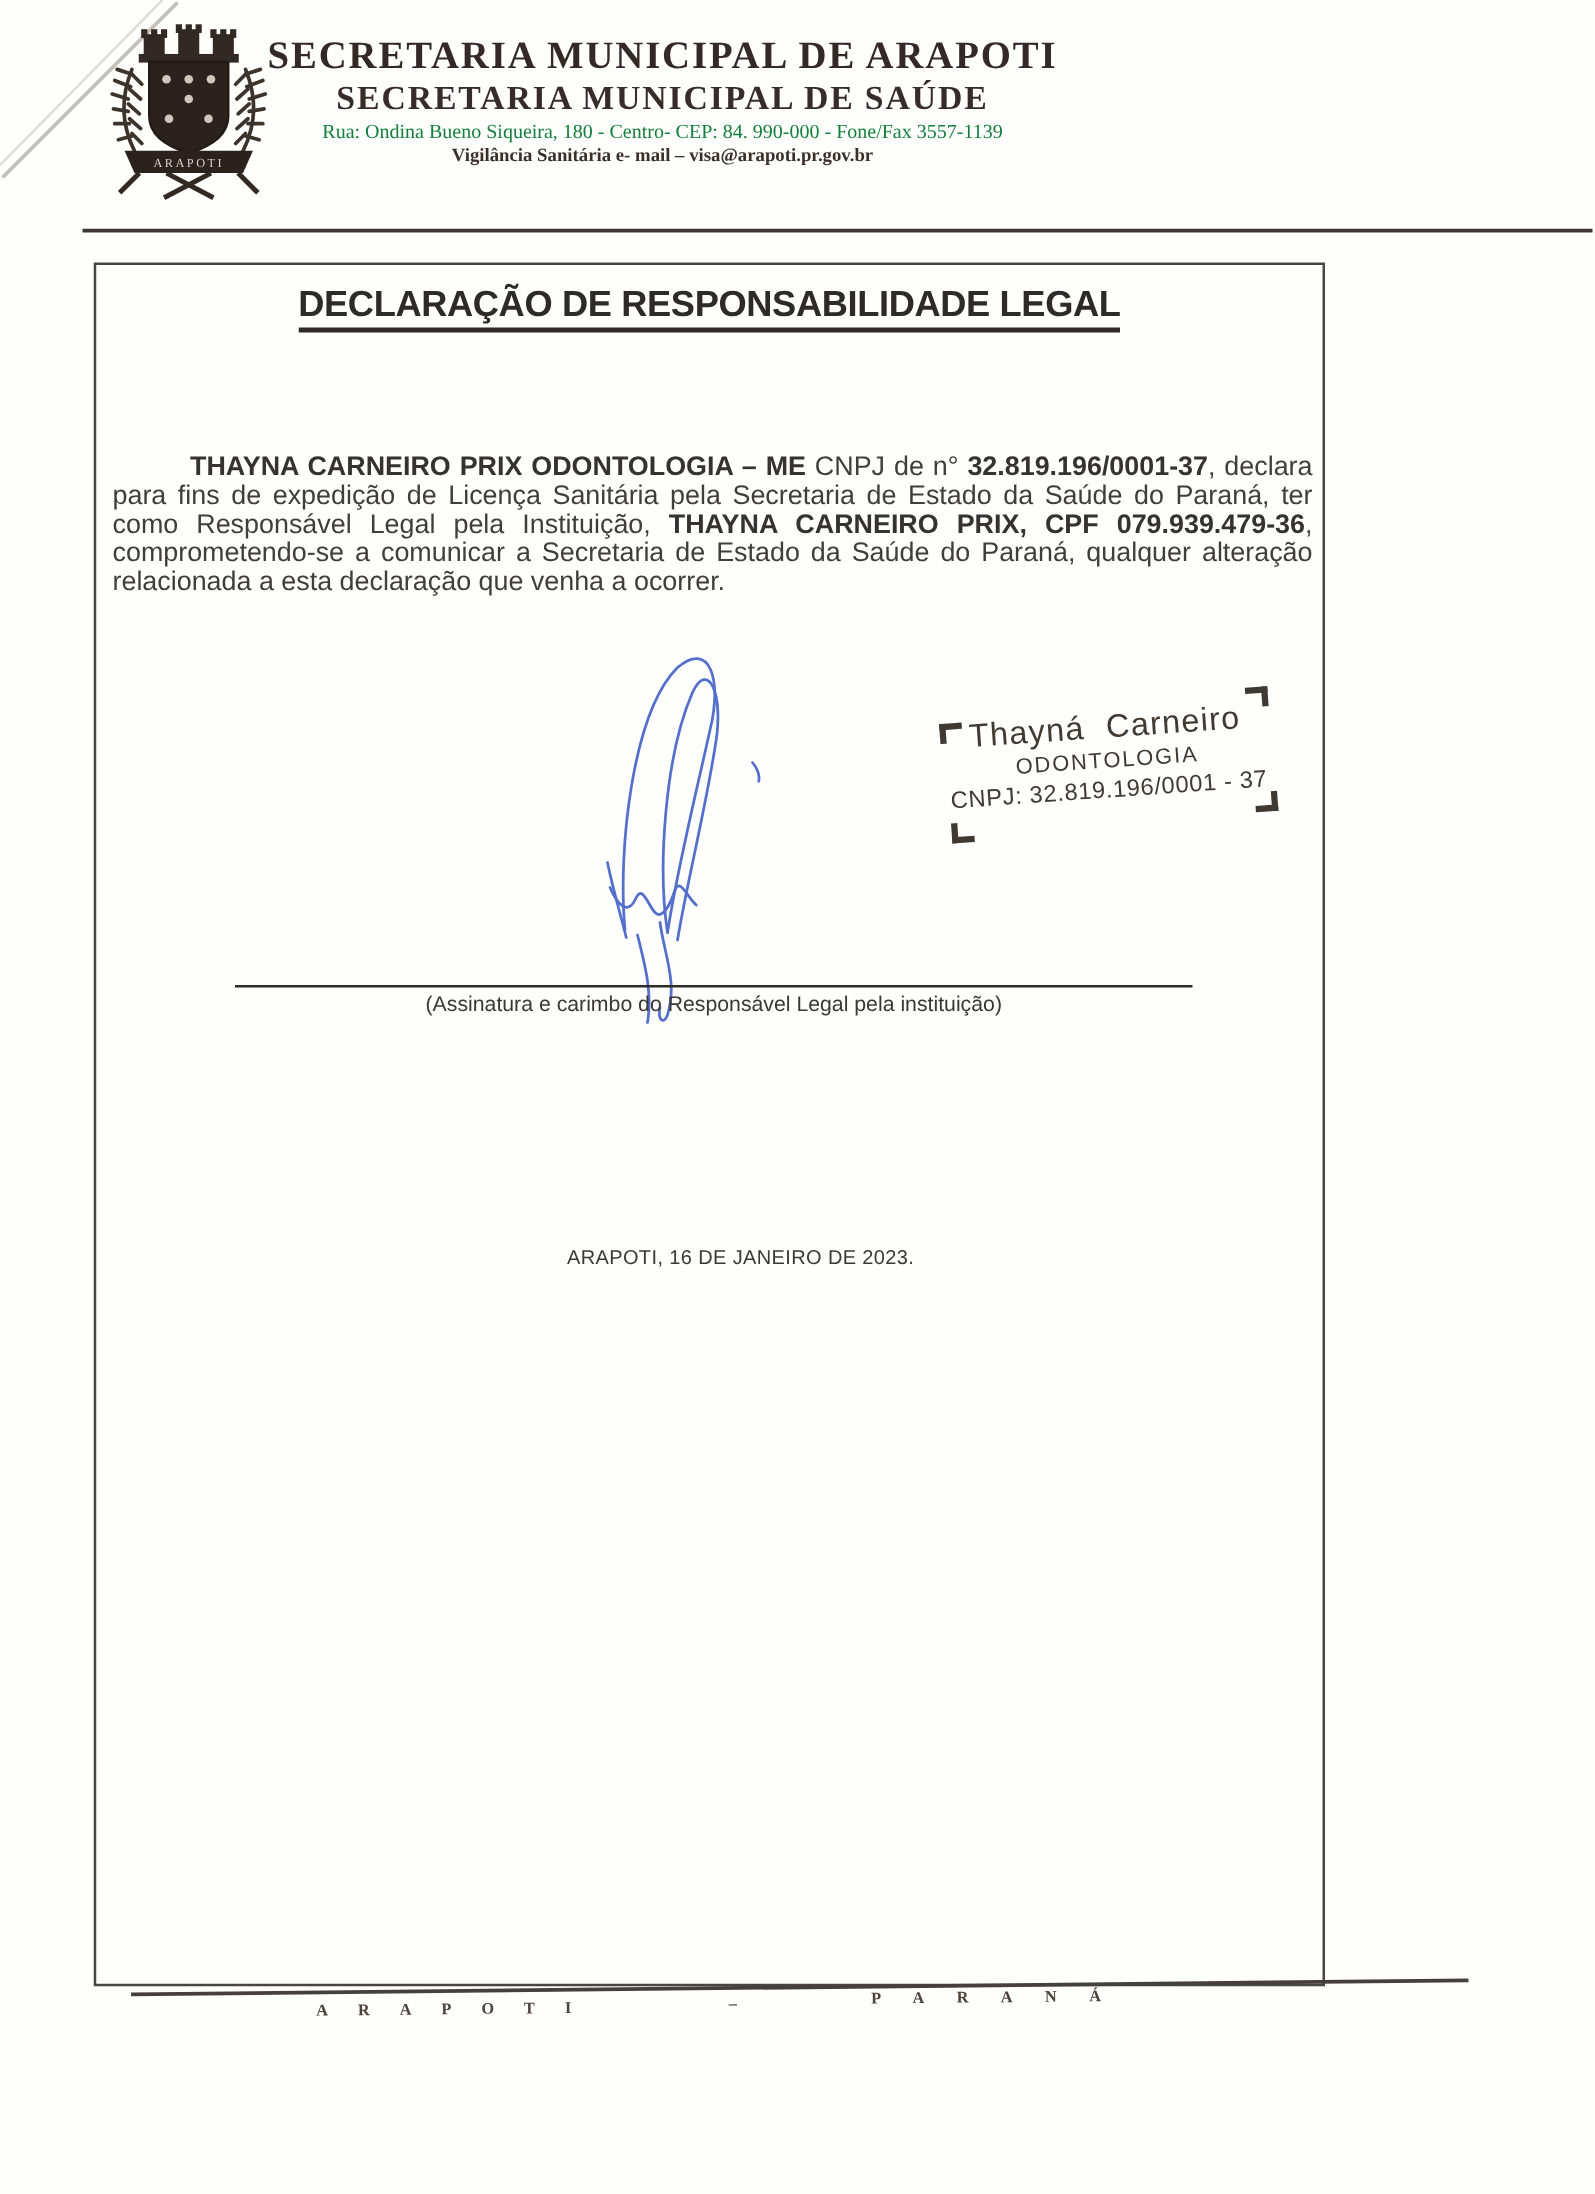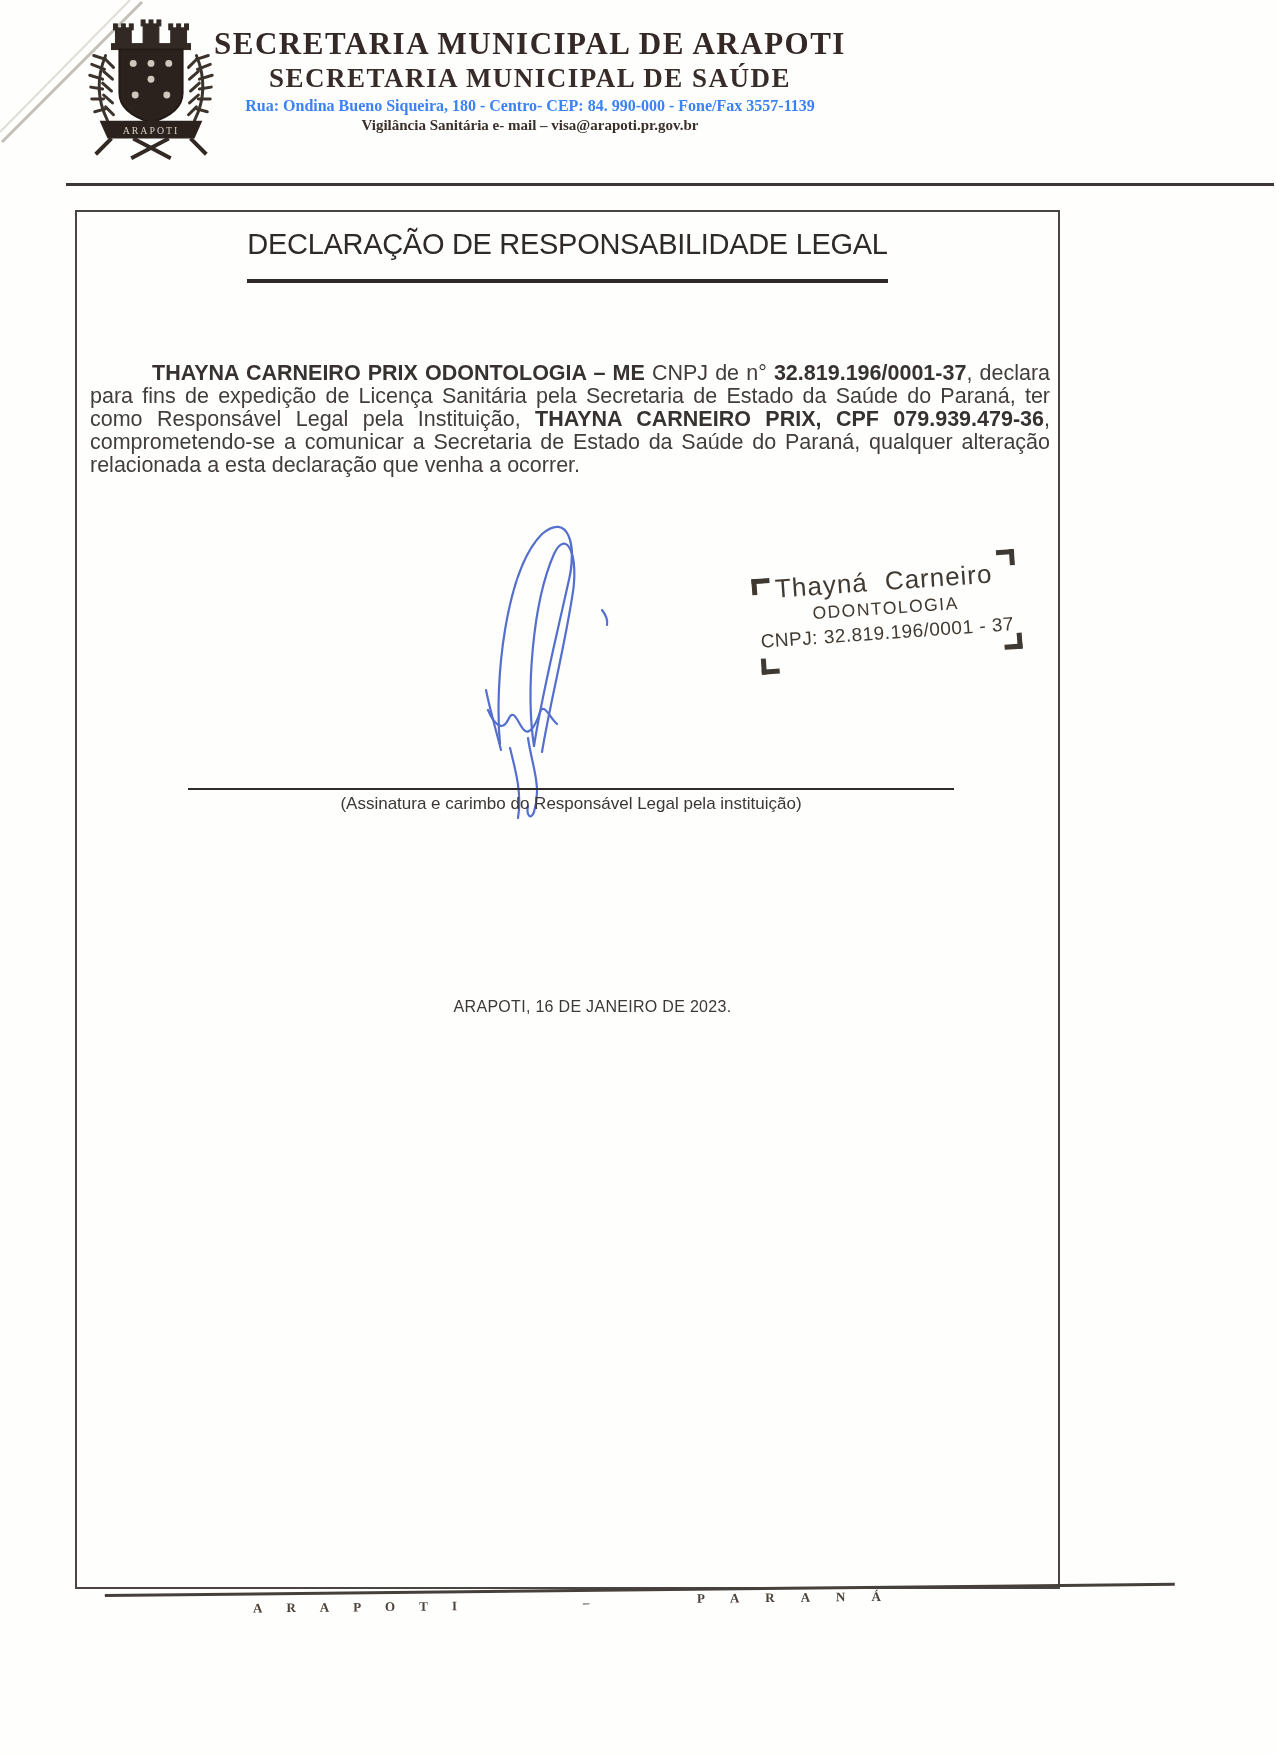--- a/index.html
+++ b/index.html
@@ -20,44 +20,44 @@
     font-size:31px;font-weight:700;letter-spacing:1.5px;color:#342927;
   }
   .hline2{
     position:absolute;left:200px;top:63px;width:660px;
     text-align:center;font-family:"Liberation Serif",serif;
     font-size:27px;font-weight:700;letter-spacing:1.5px;color:#372c29;
   }
   .hline3{
     position:absolute;left:180px;top:97px;width:700px;
     text-align:center;font-family:"Liberation Serif",serif;
-    font-size:16px;font-weight:700;color:#3b82f6;
+    font-size:16px;font-weight:400;color:#15803d;
   }
   .hline4{
     position:absolute;left:200px;top:117px;width:660px;
     text-align:center;font-family:"Liberation Serif",serif;
     font-size:15px;font-weight:700;color:#3a2f2b;
   }
   .header-rule{
     position:absolute;left:66px;top:183px;width:1208px;height:3px;
     background:#3c3734;
   }
   
   .content-box{
     position:absolute;left:75px;top:210px;width:981px;height:1375px;
     border:2px solid #4a4542;background:transparent;
   }
   .doc-title-wrap{
     position:absolute;left:75px;top:228px;width:985px;text-align:center;
   }
   .doc-title{
     display:inline-block;
-    font-size:29px;font-weight:400;color:#2e2a28;
+    font-size:29px;font-weight:700;color:#2e2a28;
     letter-spacing:-0.3px;
-    border-bottom:4px solid #2e2a28;padding-bottom:18px;
+    border-bottom:4px solid #2e2a28;padding-bottom:1px;
   }
   .body-par{
     position:absolute;left:90px;top:362px;width:960px;
     font-size:21.5px;line-height:23px;color:#413d3c;
     text-align:justify;text-indent:62px;margin:0;
   }
   .body-par b{font-weight:700;color:#363230;}
   
   .signature-svg{position:absolute;left:430px;top:512px;}
   .stamp{

